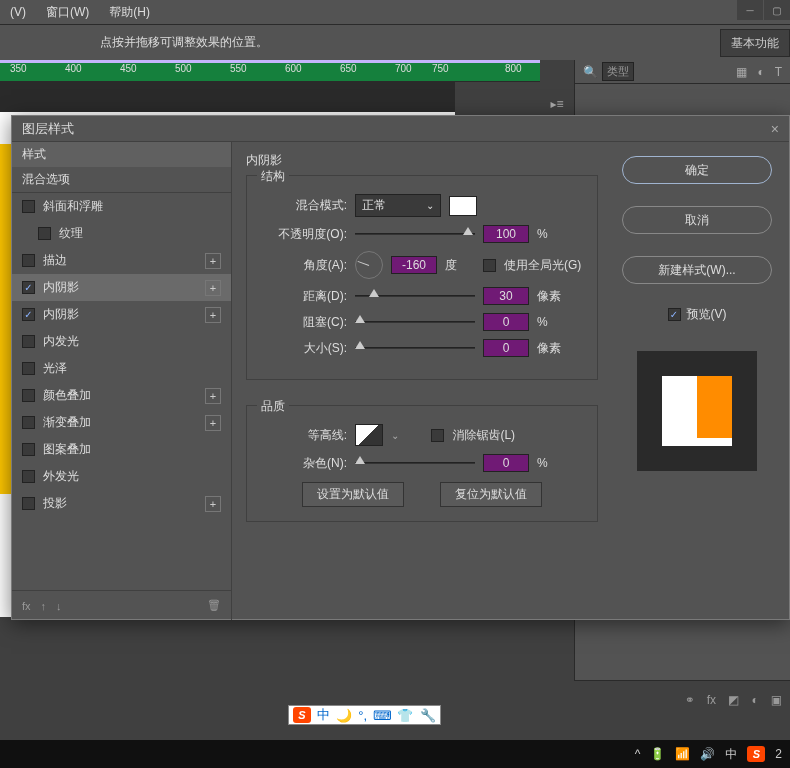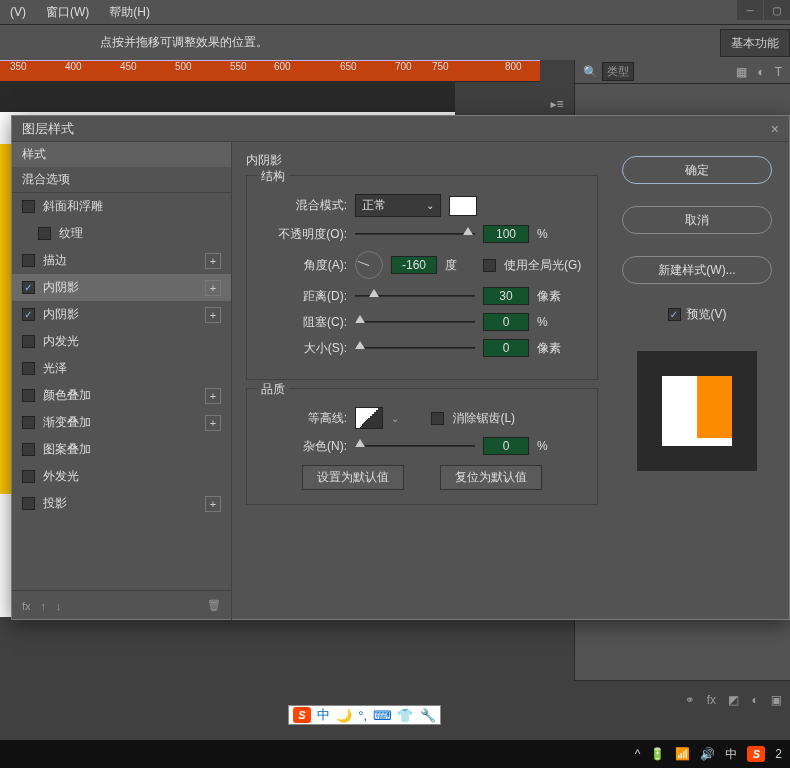--- a/index.html
+++ b/index.html
@@ -8,21 +8,21 @@
 .menubar { height: 24px; background: #535353; display: flex; align-items: center; padding-left: 10px; gap: 20px; }
 .menubar span { color: #ddd; }
 
 .winctrl { position: absolute; right: 0; top: 0; display: flex; }
 .winctrl div { width: 26px; height: 20px; background: #424242; margin-left: 1px; display: flex; align-items: center; justify-content: center; color: #aaa; font-size: 10px; }
 
 .toolbar { height: 36px; background: #535353; border-top: 1px solid #2a2a2a; display: flex; align-items: center; padding-left: 100px; position: relative; }
 .toolbar-text { color: #ddd; }
 .toolbar-right { position: absolute; right: 0; top: 4px; height: 28px; padding: 0 10px; background: #404040; border: 1px solid #2a2a2a; display: flex; align-items: center; }
 
-.ruler { height: 22px; background: #c2410c; border-top: 1px solid #c4b5fd; border-bottom: 1px solid #2a2a2a; position: relative; overflow: hidden; width: 573px; }
+.ruler { height: 22px; background: #15803d; border-top: 3px solid #c4b5fd; border-bottom: 1px solid #2a2a2a; position: relative; overflow: hidden; width: 573px; }
 .ruler .tick { position: absolute; top: 0; color: #ddd; font-size: 10px; }
 
 .canvas-area { position: absolute; left: 0; top: 82px; width: 455px; height: 535px; background: #2a2a2a; }
 .canvas-white { position: absolute; left: 0; top: 30px; width: 455px; height: 505px; background: #fff; }
 .yellow-left { position: absolute; left: 0; top: 144px; width: 13px; height: 350px; background: #ffc700; }
 
 .right-panel { position: absolute; right: 0; top: 60px; width: 216px; height: 658px; background: #535353; border-left: 1px solid #2a2a2a; }
 .panel-tabs { height: 28px; background: #404040; display: flex; align-items: flex-end; padding-left: 40px; }
 .panel-tab { padding: 4px 10px; color: #aaa; font-size: 12px; }
 .panel-tab.active { background: #535353; color: #fff; }
@@ -47,31 +47,31 @@
 .chk { width: 13px; height: 13px; background: #3a3a3a; border: 1px solid #222; display: inline-flex; align-items: center; justify-content: center; flex-shrink: 0; }
 .chk.on { background: #3a3a3a; }
 .chk.on::after { content: "✓"; color: #8cb4ff; font-size: 10px; }
 .plus-btn { position: absolute; right: 10px; width: 16px; height: 16px; border: 1px solid #777; display: flex; align-items: center; justify-content: center; font-size: 11px; color: #ccc; }
 .styles-foot { margin-top: auto; height: 30px; display: flex; align-items: center; padding: 0 10px; gap: 10px; border-top: 1px solid #404040; }
 .styles-foot span { color: #999; font-size: 11px; }
 .trash { margin-left: auto; }
 
 .settings-col { width: 380px; padding: 10px 14px; color: #ddd; }
 .section-title { margin-bottom: 6px; }
-.group-box { border: 1px solid #404040; padding: 10px 12px 14px; position: relative; margin-bottom: 8px; }
+.group-box { border: 1px solid #404040; padding: 10px 12px 14px; position: relative; margin-bottom: 25px; }
 .group-label { position: absolute; top: -8px; left: 10px; background: #535353; padding: 0 4px; font-size: 12px; color: #ddd; }
 .form-row { display: flex; align-items: center; margin: 8px 0; gap: 8px; }
 .form-label { width: 88px; text-align: right; color: #ddd; }
 .dropdown { background: #3a3a3a; border: 1px solid #222; padding: 2px 6px; color: #ddd; display: flex; align-items: center; gap: 40px; }
 .dropdown::after { content: "⌄"; font-size: 10px; }
 .color-swatch { width: 28px; height: 20px; background: #fff; border: 1px solid #222; }
 .slider { flex: 1; height: 14px; position: relative; max-width: 120px; }
 .slider-track { position: absolute; top: 6px; left: 0; right: 0; height: 2px; background: #333; border-top: 1px solid #222; }
 .slider-thumb { position: absolute; width: 0; height: 0; border-left: 5px solid transparent; border-right: 5px solid transparent; border-bottom: 8px solid #ccc; top: 0; }
-.num-input { width: 46px; background: #14532d; border: 1px solid #222; color: #ddd; padding: 1px 4px; text-align: center; }
+.num-input { width: 46px; background: #701a75; border: 1px solid #222; color: #ddd; padding: 1px 4px; text-align: center; }
 .unit { color: #ddd; width: 30px; }
 .angle-dial { width: 28px; height: 28px; border: 1px solid #777; border-radius: 50%; position: relative; }
 .angle-line { position: absolute; left: 50%; top: 50%; width: 12px; height: 1px; background: #ccc; transform-origin: left; transform: rotate(200deg); }
 .contour-swatch { width: 28px; height: 22px; background: linear-gradient(135deg,#fff 50%,#333 50%); border: 1px solid #222; }
 .btn-row { display: flex; gap: 36px; justify-content: center; margin-top: 10px; }
 .flat-btn { background: #5a5a5a; border: 1px solid #333; padding: 3px 14px; color: #ddd; }
 
 .action-col { width: 170px; padding: 14px 10px; display: flex; flex-direction: column; align-items: center; gap: 22px; }
 .pill-btn { width: 150px; height: 28px; border: 1px solid #888; border-radius: 14px; display: flex; align-items: center; justify-content: center; color: #ddd; }
 .pill-btn.primary { border-color: #a0b4d0; }
@@ -106,21 +106,21 @@
   <span class="toolbar-text">点按并拖移可调整效果的位置。</span>
   <div class="toolbar-right">基本功能</div>
 </div>
 
 <div class="ruler">
   <span class="tick" style="left:10px">350</span>
   <span class="tick" style="left:65px">400</span>
   <span class="tick" style="left:120px">450</span>
   <span class="tick" style="left:175px">500</span>
   <span class="tick" style="left:230px">550</span>
-  <span class="tick" style="left:274px">600</span>
+  <span class="tick" style="left:285px">600</span>
   <span class="tick" style="left:340px">650</span>
   <span class="tick" style="left:395px">700</span>
   <span class="tick" style="left:432px">750</span>
   <span class="tick" style="left:505px">800</span>
 </div>
 
 <div class="canvas-area">
   <div class="canvas-white"></div>
 </div>
 <div class="yellow-left"></div>

